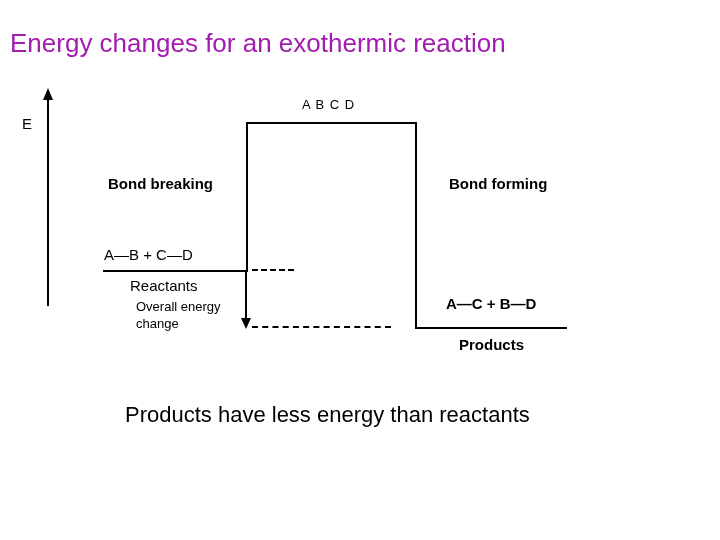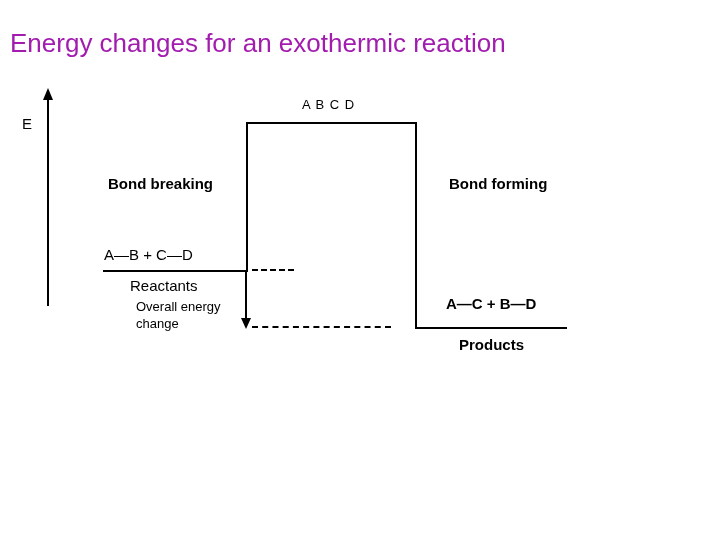--- a/index.html
+++ b/index.html
@@ -215,14 +215,15 @@
 
   <div class="abs" id="complex-label">A  B  C  D</div>
   <div class="abs" id="bond-breaking-label">Bond breaking</div>
   <div class="abs" id="bond-forming-label">Bond forming</div>
   <div class="abs" id="reactants-formula">A—B  +  C—D</div>
   <div class="abs" id="reactants-label">Reactants</div>
   <div class="abs" id="oec-label">Overall energy change</div>
   <div class="abs" id="products-formula">A—C +  B—D</div>
   <div class="abs" id="products-label">Products</div>
 
+  <div class="abs" id="footer-text">Products have less energy than reactants</div>
 
 </div>
 
 </body></html>

